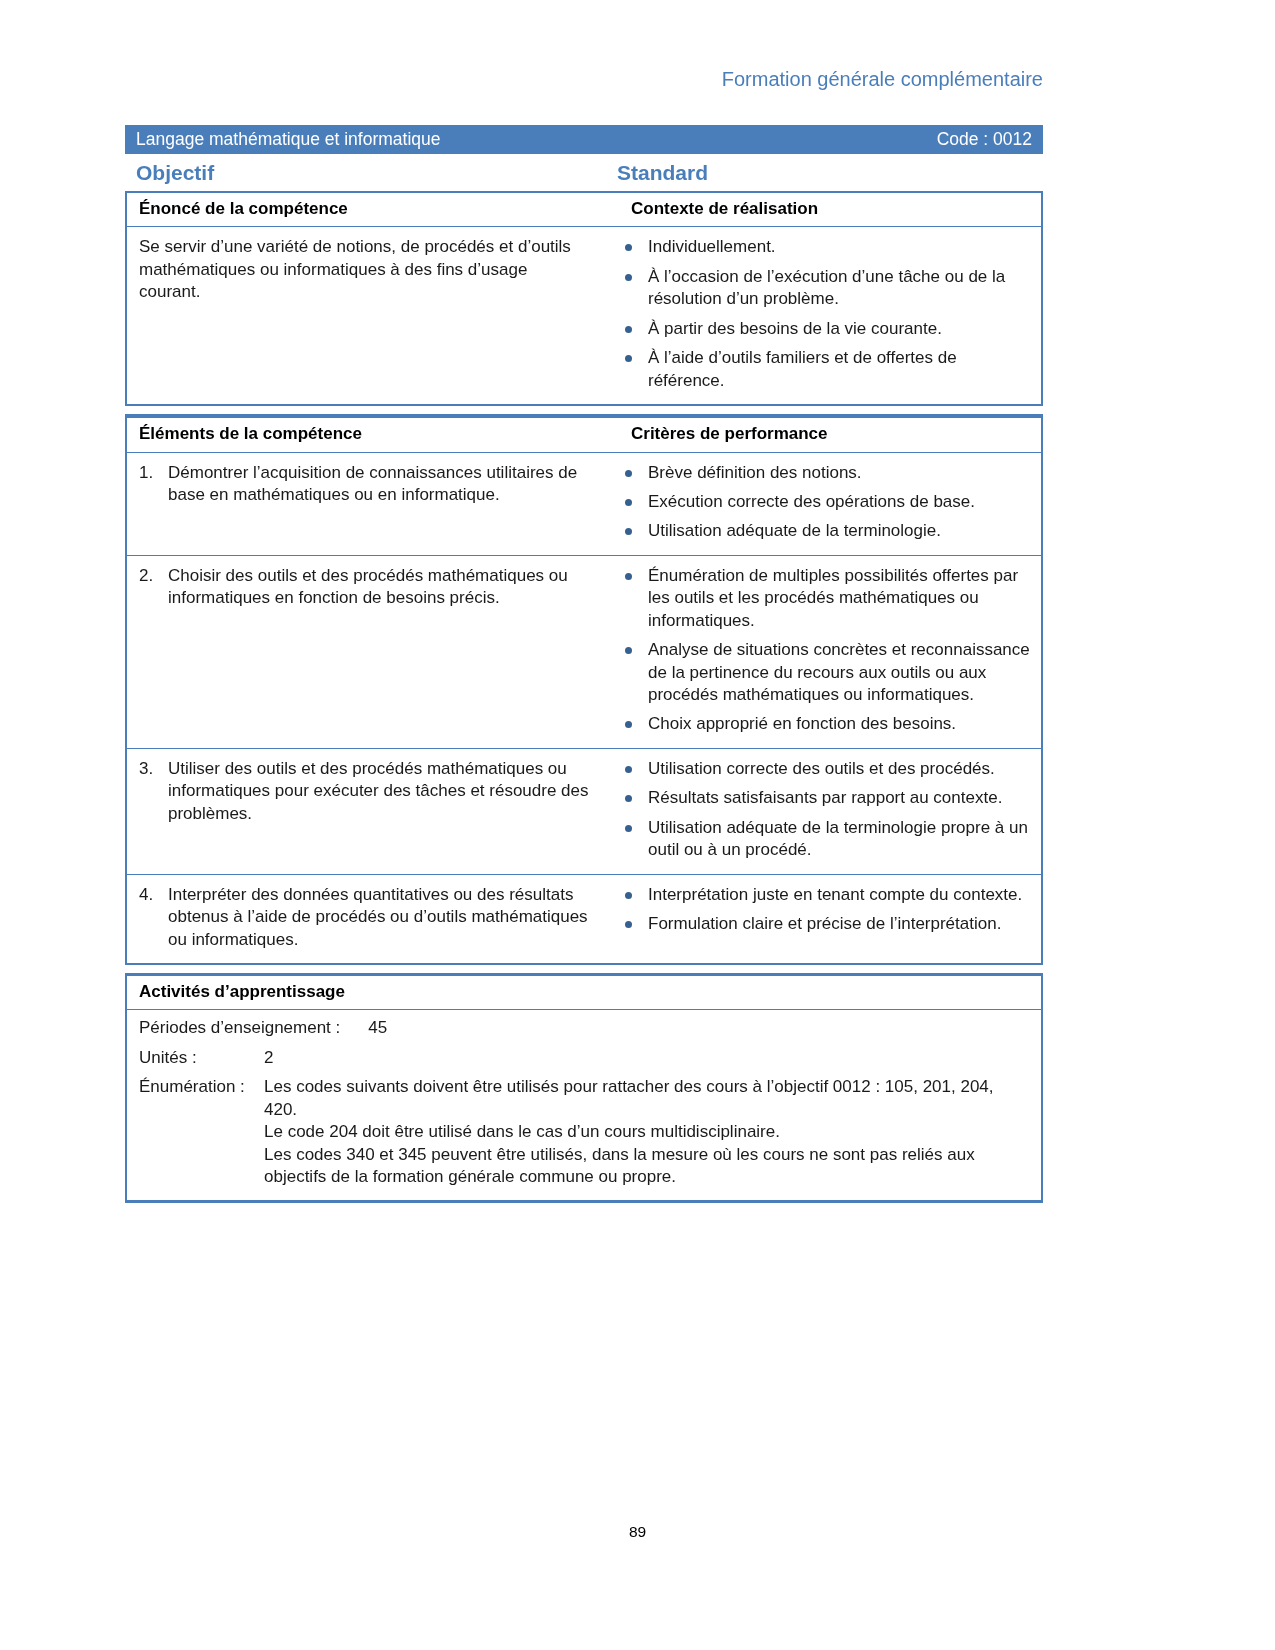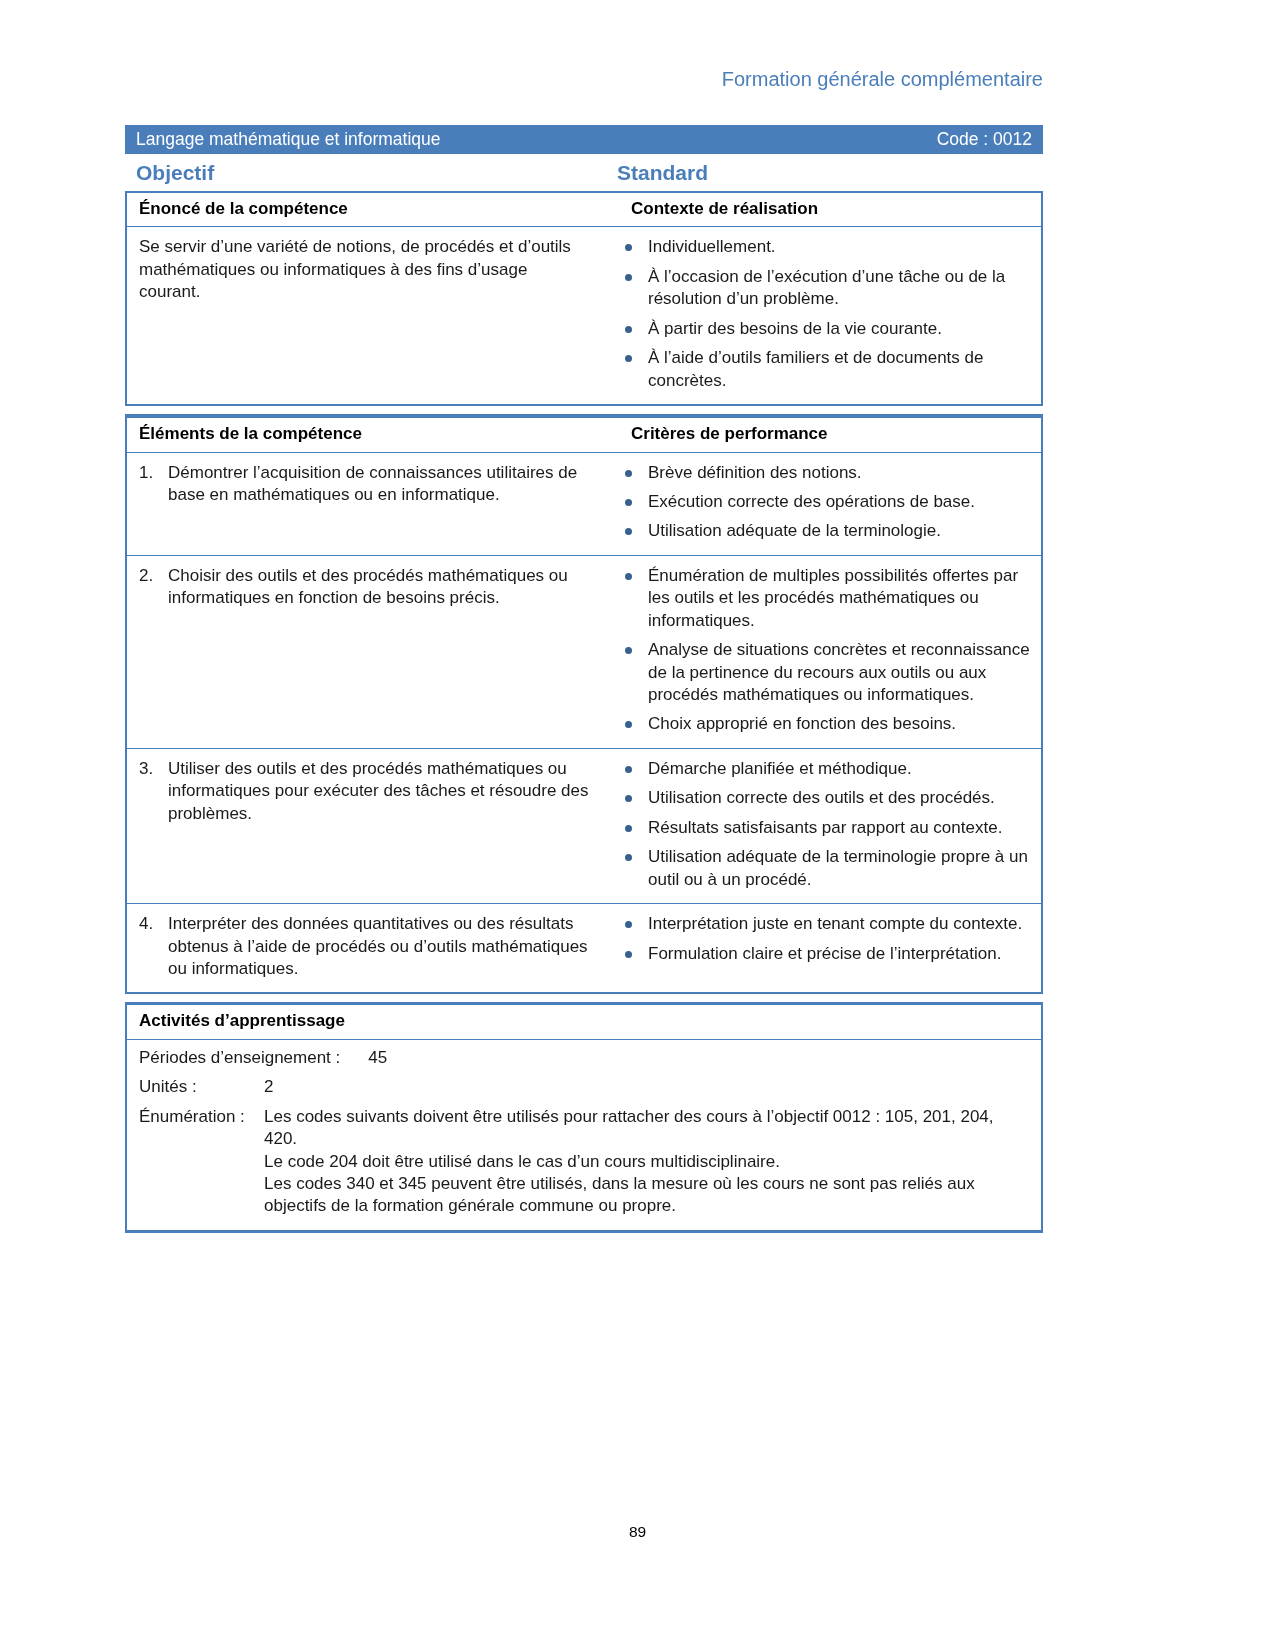--- a/index.html
+++ b/index.html
@@ -113,21 +113,21 @@
           <li>
               <span class="dot"></span>
               <span>À l’occasion de l’exécution d’une tâche ou de la résolution d’un problème.</span>
             </li>
           <li>
               <span class="dot"></span>
               <span>À partir des besoins de la vie courante.</span>
             </li>
           <li>
               <span class="dot"></span>
-              <span>À l’aide d’outils familiers et de documents de concrètes.</span>
+              <span>À l’aide d’outils familiers et de offertes de référence.</span>
             </li>
         </ul>
       </div>
     </div>
   </div>
 
   <div class="tbl thick-top">
     <div class="hdr-row">
       <div>Éléments de la compétence</div>
       <div>Critères de performance</div>
@@ -179,24 +179,20 @@
       </div>
     </div>
 
     <div class="body-row">
       <div class="cell-left numbered">
         <span class="num">3.</span>
         <span class="txt">Utiliser des outils et des procédés mathématiques ou informatiques pour exécuter des tâches et résoudre des problèmes.</span>
       </div>
       <div class="cell-right">
         <ul class="bullets">
-          <li>
-              <span class="dot"></span>
-              <span>Démarche planifiée et méthodique.</span>
-            </li>
           <li>
               <span class="dot"></span>
               <span>Utilisation correcte des outils et des procédés.</span>
             </li>
           <li>
               <span class="dot"></span>
               <span>Résultats satisfaisants par rapport au contexte.</span>
             </li>
           <li>
               <span class="dot"></span>

